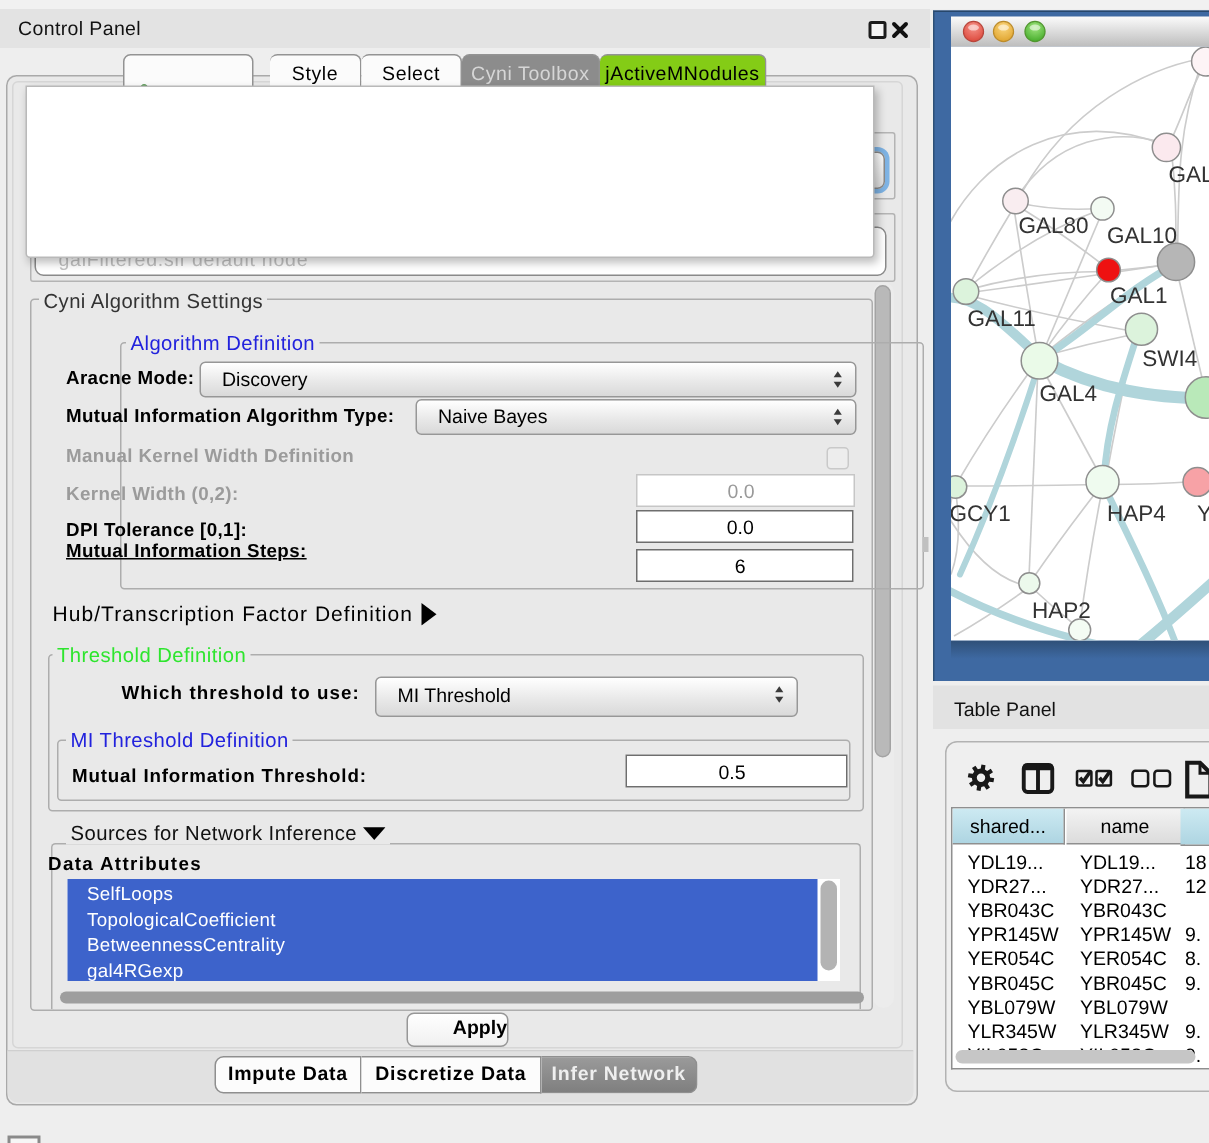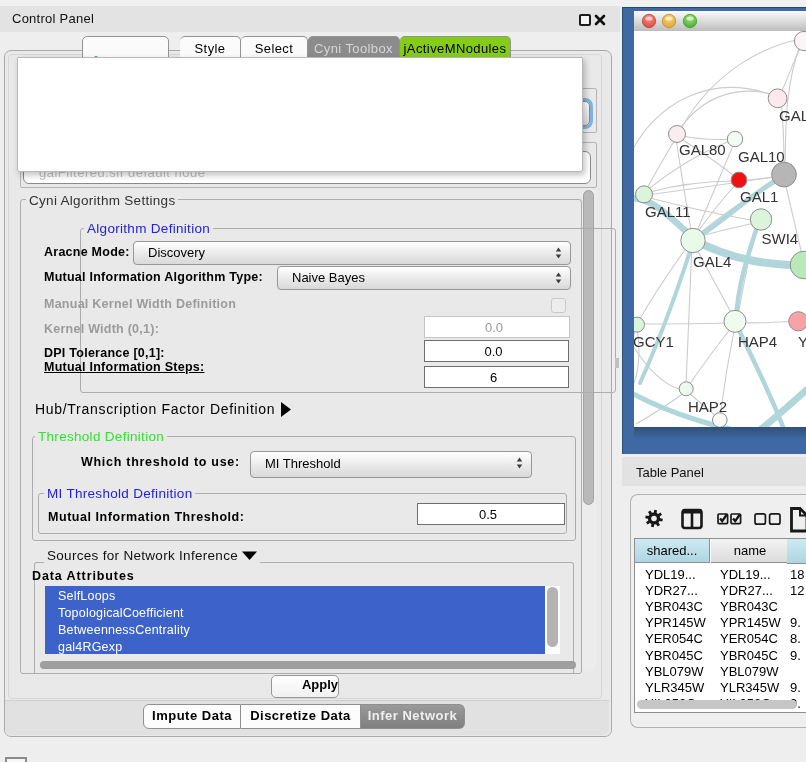--- a/index.html
+++ b/index.html
@@ -76,21 +76,21 @@
     <span class="ctext">Naive Bayes</span>
   <svg class="carr" viewBox="0 0 9 14">
       <path d="M4.5 0 L8 5 H1 Z" fill="#3a3a3a"></path>
       <path d="M4.5 14 L8 9 H1 Z" fill="#3a3a3a"></path>
     </svg>
 </div>
 
 <div class="abs lbl dis" style="left:44px;top:297px;">Manual Kernel Width Definition</div>
 <div class="abs" style="left:551px;top:298px;width:13px;height:13px;background:#ededed;border:1px solid #c9c9c9;border-radius:3px;"></div>
 
-<div class="abs lbl dis" style="left:44px;top:322px;">Kernel Width (0,1):</div>
+<div class="abs lbl dis" style="left:44px;top:322px;">Kernel Width (0,2):</div>
 <div class="tf tfd" style="left:424px;top:316px;width:146px;height:22px;">0.0</div>
 
 <div class="abs lbl" style="left:44px;top:346px;">DPI Tolerance [0,1]:</div>
 <div class="tf" style="left:424px;top:340px;width:145px;height:22px;">0.0</div>
 
 <div class="abs lbl" style="left:44px;top:360px;text-decoration:underline;">Mutual Information Steps:</div>
 <div class="tf" style="left:424px;top:366px;width:145px;height:22px;">6</div>
 
 <div class="abs" style="left:35px;top:401px;font-size:14px;letter-spacing:0.7px;color:#000;">Hub/Transcription Factor Definition</div>
 <svg class="abs" style="left:280px;top:402px;" width="12" height="15" viewBox="0 0 12 15">

